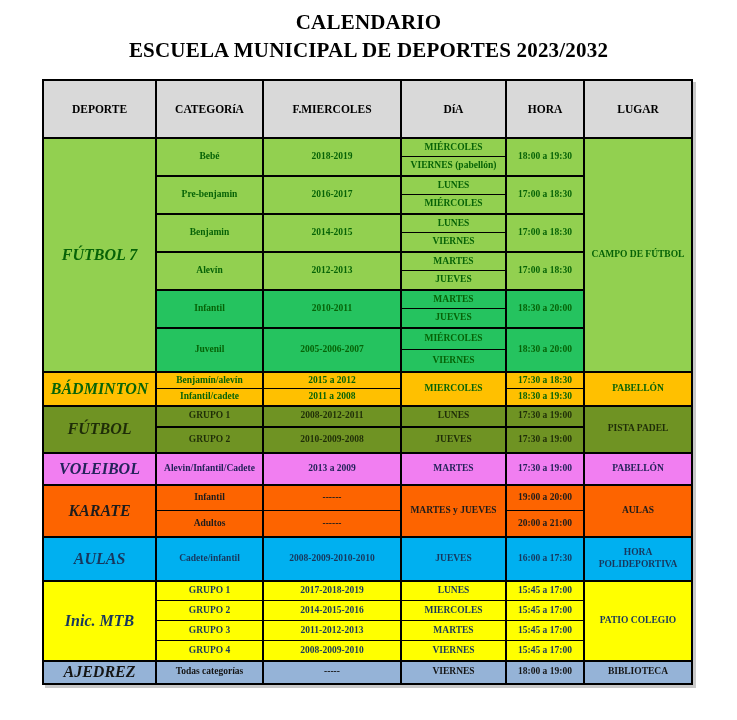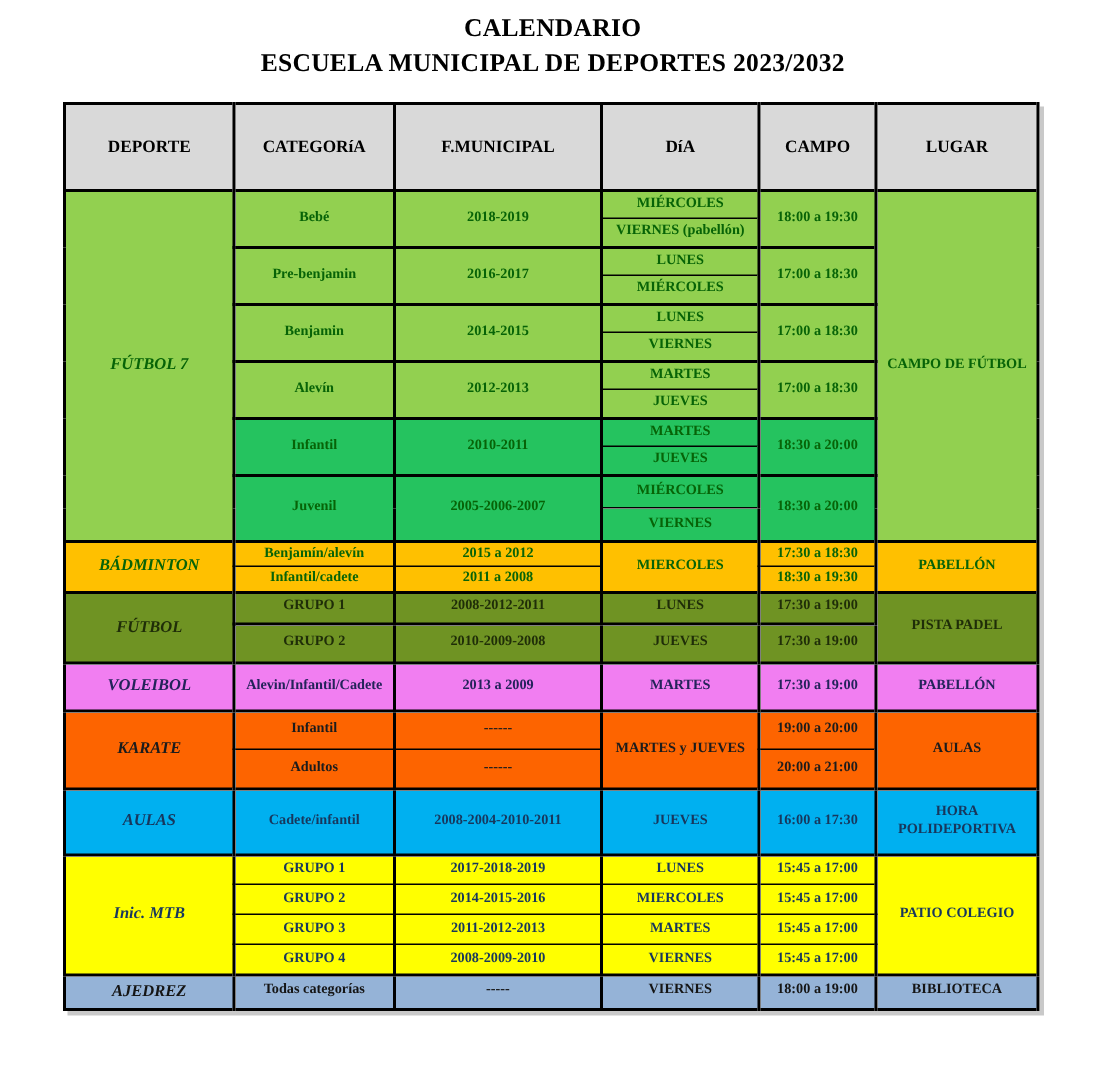--- a/index.html
+++ b/index.html
@@ -1,19 +1,19 @@
 <!DOCTYPE html>
 <html style="--header_bg: #d9d9d9; --futbol_light: #92d050; --futbol_dark: #25c35f; --badminton: #ffc000; --padel: #6f9323; --voleibol: #f17ef1; --karate: #fd6400; --tenis: #00b0f0; --mtb: #ffff00; --ajedrez: #95b3d7;"><head>
 <meta charset="utf-8">
 <style>
   html,body{margin:0;padding:0;background:#ffffff;}
   .page{width:737px;height:720px;background:#ffffff;overflow:hidden;
         font-family:"Liberation Serif",serif;}
   .title{ text-align:center;margin-top:8px;font-weight:bold;color:#000;
-          font-size:17px;line-height:1.35;letter-spacing:.2px;}
+          font-size:21px;line-height:1.35;letter-spacing:.2px;}
   table.cal{border-collapse:collapse;table-layout:fixed;margin:14px 16px 0 42px;
             box-shadow:3px 3px 0 #c9c9c9;padding-left:12px;}
   .cal col.c-deporte{width:113px}
   .cal col.c-categoria{width:107px}
   .cal col.c-nacimiento{width:138px}
   .cal col.c-dia{width:105px}
   .cal col.c-hora{width:78px}
   .cal col.c-lugar{width:108px}
   .cal th,.cal td{border:1px solid #000;border-left-width:2px;border-right-width:2px;
       text-align:center;vertical-align:middle;font-weight:bold;
@@ -26,21 +26,21 @@
   
   td.fl{background:var(--futbol_light,#92d050);color:#076307;}
   td.fd{background:var(--futbol_dark,#25c35f);color:#076307;}
   td.bad{background:var(--badminton,#ffc000);color:#076307;}
   td.pad{background:var(--padel,#6f9323);color:#1f2d08;}
   td.vol{background:var(--voleibol,#f17ef1);color:#23235a;}
   td.kar{background:var(--karate,#fd6400);color:#1c1c1c;}
   td.ten{background:var(--tenis,#00b0f0);color:#17375d;}
   td.mtb{background:var(--mtb,#ffff00);color:#17375d;}
   td.aje{background:var(--ajedrez,#95b3d7);color:#151515;}
-  td.name-cell{font-style:italic;font-size:11px;}
+  td.name-cell{font-style:italic;font-size:16px;}
   
   tr.h19{height:19px} tr.h22{height:22px} tr.h17{height:17px}
   tr.h21{height:21px} tr.h26{height:26px} tr.h45{height:32px}
   tr.h44{height:44px} tr.h20{height:20px} tr.h23{height:23px}
 </style>
 </head>
 <body>
 
 <div class="page">
   <div class="title">
@@ -54,23 +54,23 @@
         <col class="c-categoria">
         <col class="c-nacimiento">
       <col class="c-dia">
         <col class="c-hora">
         <col class="c-lugar">
     </colgroup>
     <thead>
       <tr>
         <th>DEPORTE</th>
         <th>CATEGORíA</th>
-        <th>F.MUNICIPAL</th>
+        <th>F.MIERCOLES</th>
         <th>DíA</th>
-        <th>CAMPO</th>
+        <th>HORA</th>
         <th>LUGAR</th>
       </tr>
     </thead>
     <tbody>
 
       <tr class="h19 sec-start">
         <td class="fl name-cell" rowspan="12">FÚTBOL 7</td>
         <td class="fl" rowspan="2">Bebé</td>
         <td class="fl" rowspan="2">2018-2019</td>
         <td class="fl">MIÉRCOLES</td>
@@ -174,21 +174,21 @@
       </tr>
       <tr class="h26">
         <td class="kar">Adultos</td>
         <td class="kar">------</td>
         <td class="kar">20:00 a 21:00</td>
       </tr>
 
       <tr class="h44 sec-start">
         <td class="ten name-cell">AULAS</td>
         <td class="ten">Cadete/infantil</td>
-        <td class="ten">2008-2004-2010-2011</td>
+        <td class="ten">2008-2009-2010-2010</td>
         <td class="ten">JUEVES</td>
         <td class="ten">16:00 a 17:30</td>
         <td class="ten">HORA POLIDEPORTIVA</td>
       </tr>
 
       <tr class="h20 sec-start">
         <td class="mtb name-cell" rowspan="4">Inic. MTB</td>
         <td class="mtb">GRUPO 1</td>
         <td class="mtb">2017-2018-2019</td>
         <td class="mtb">LUNES</td>

